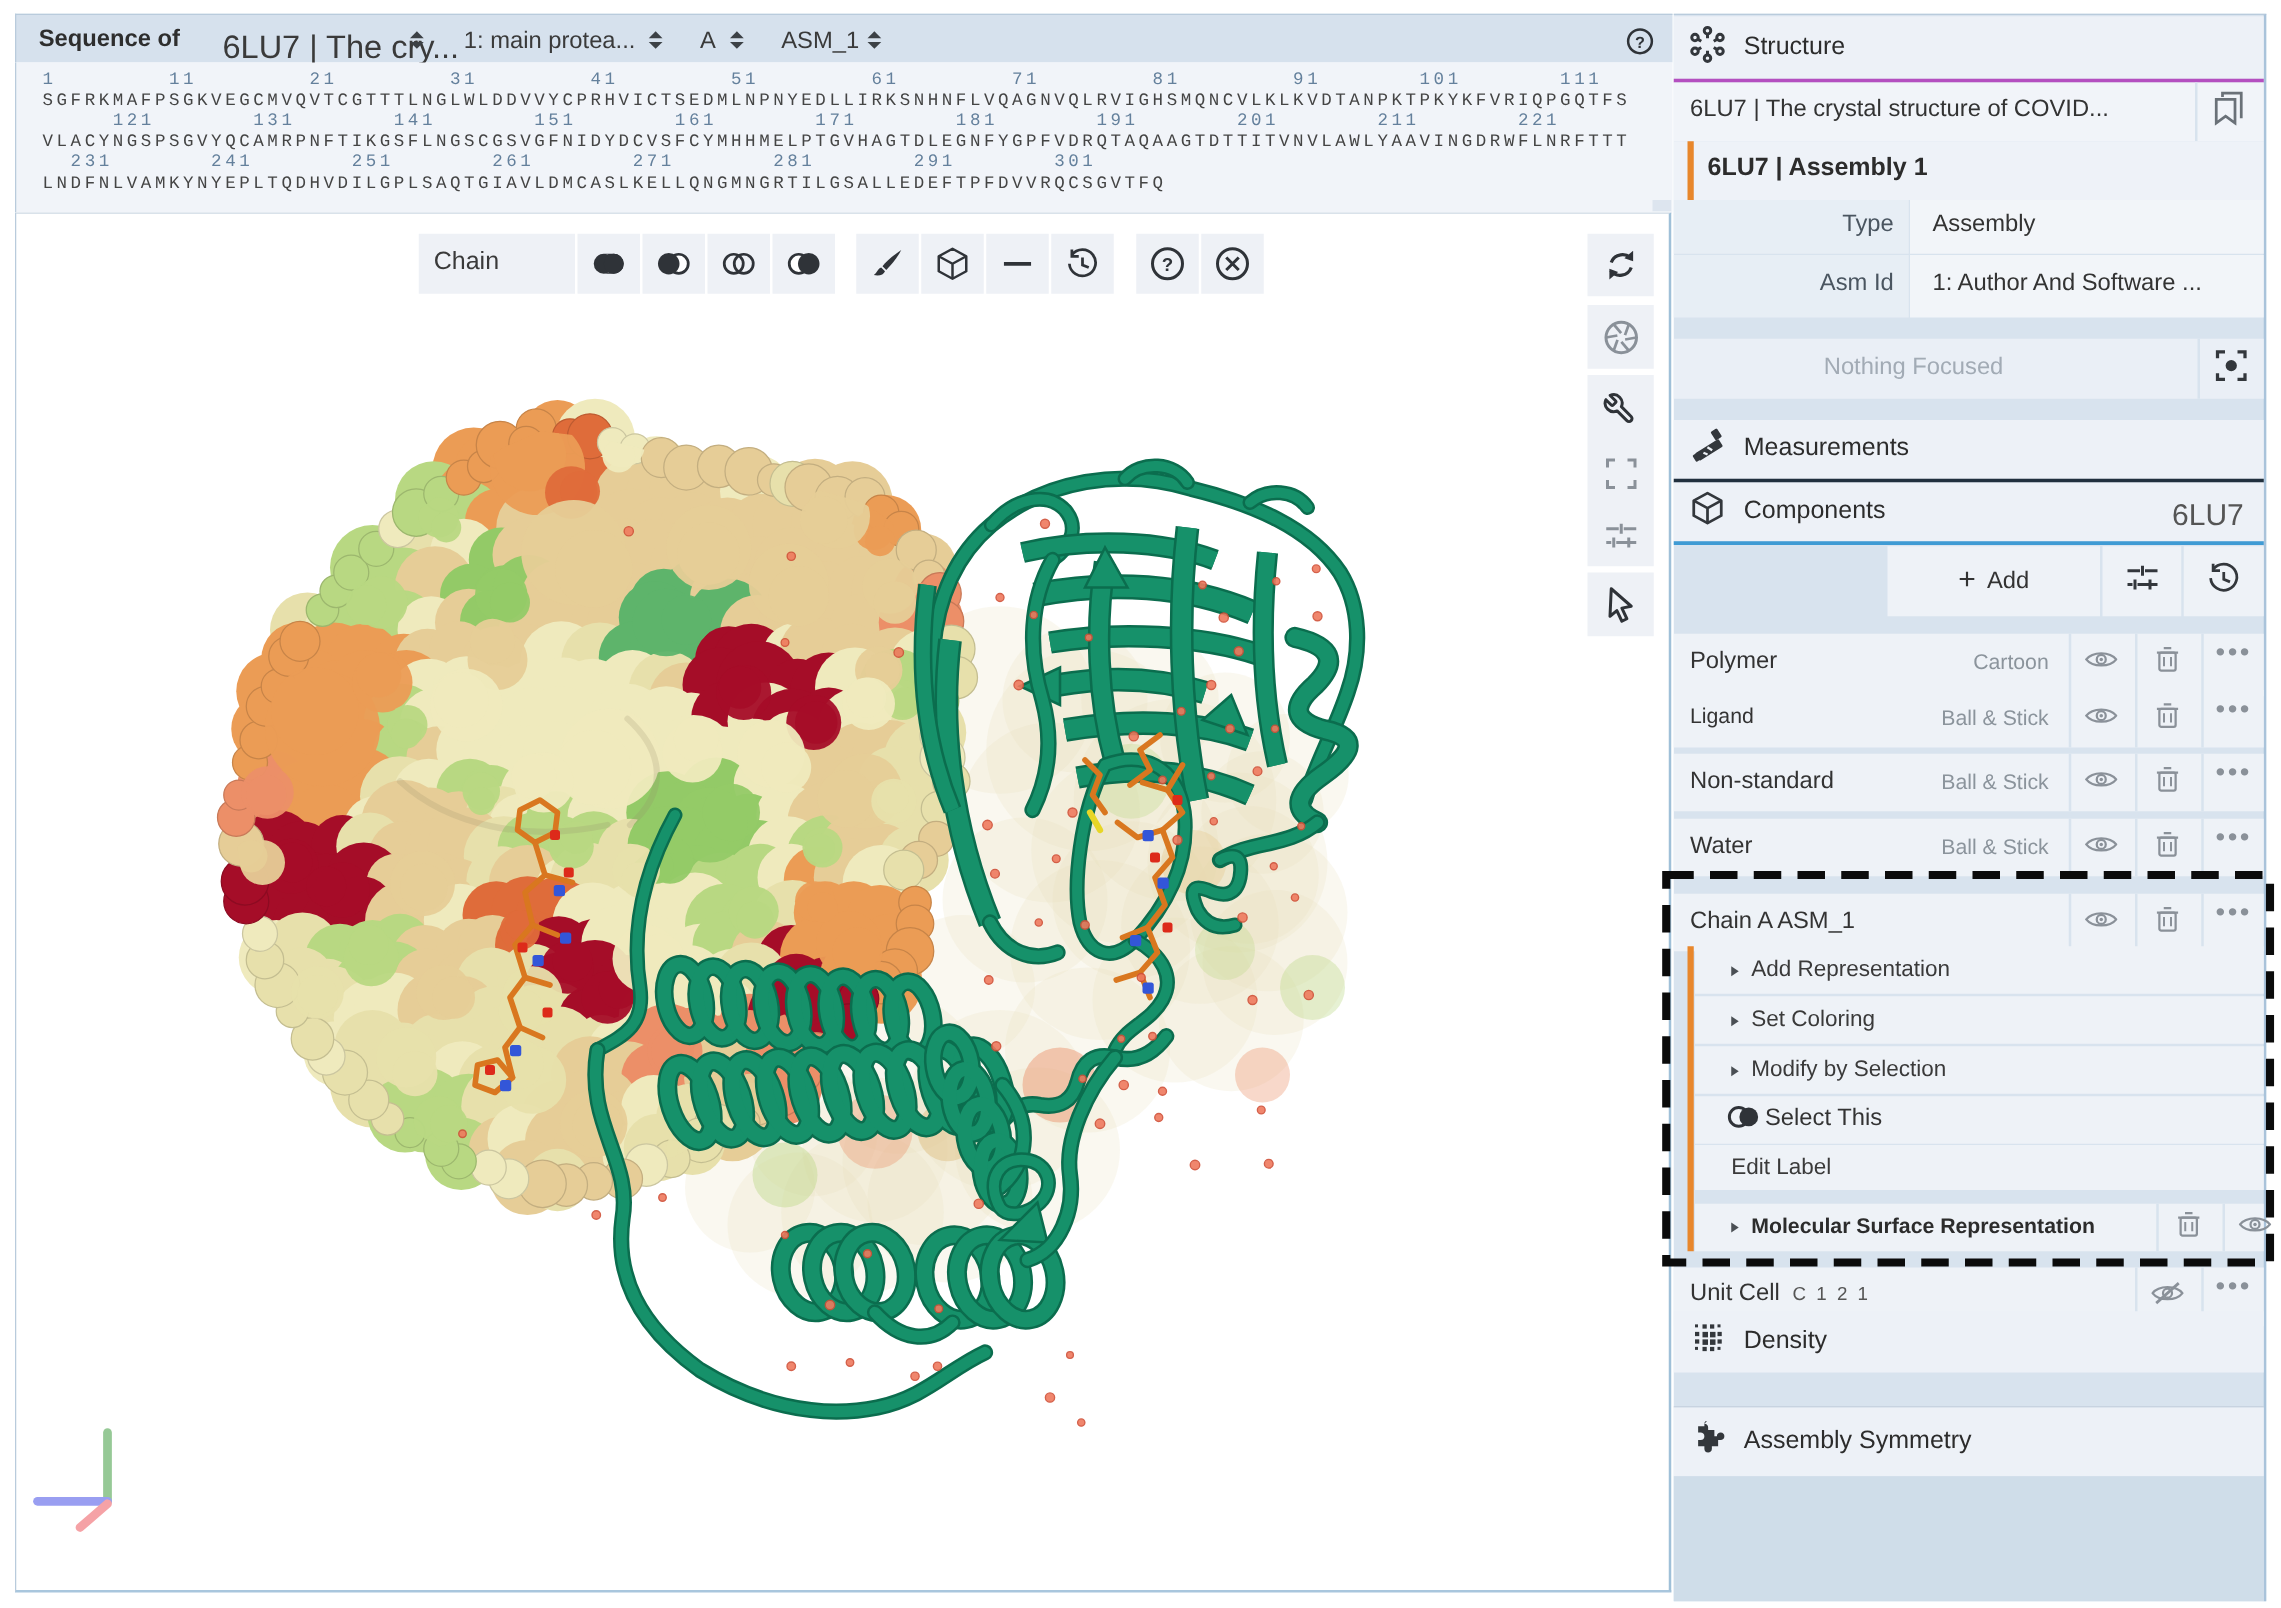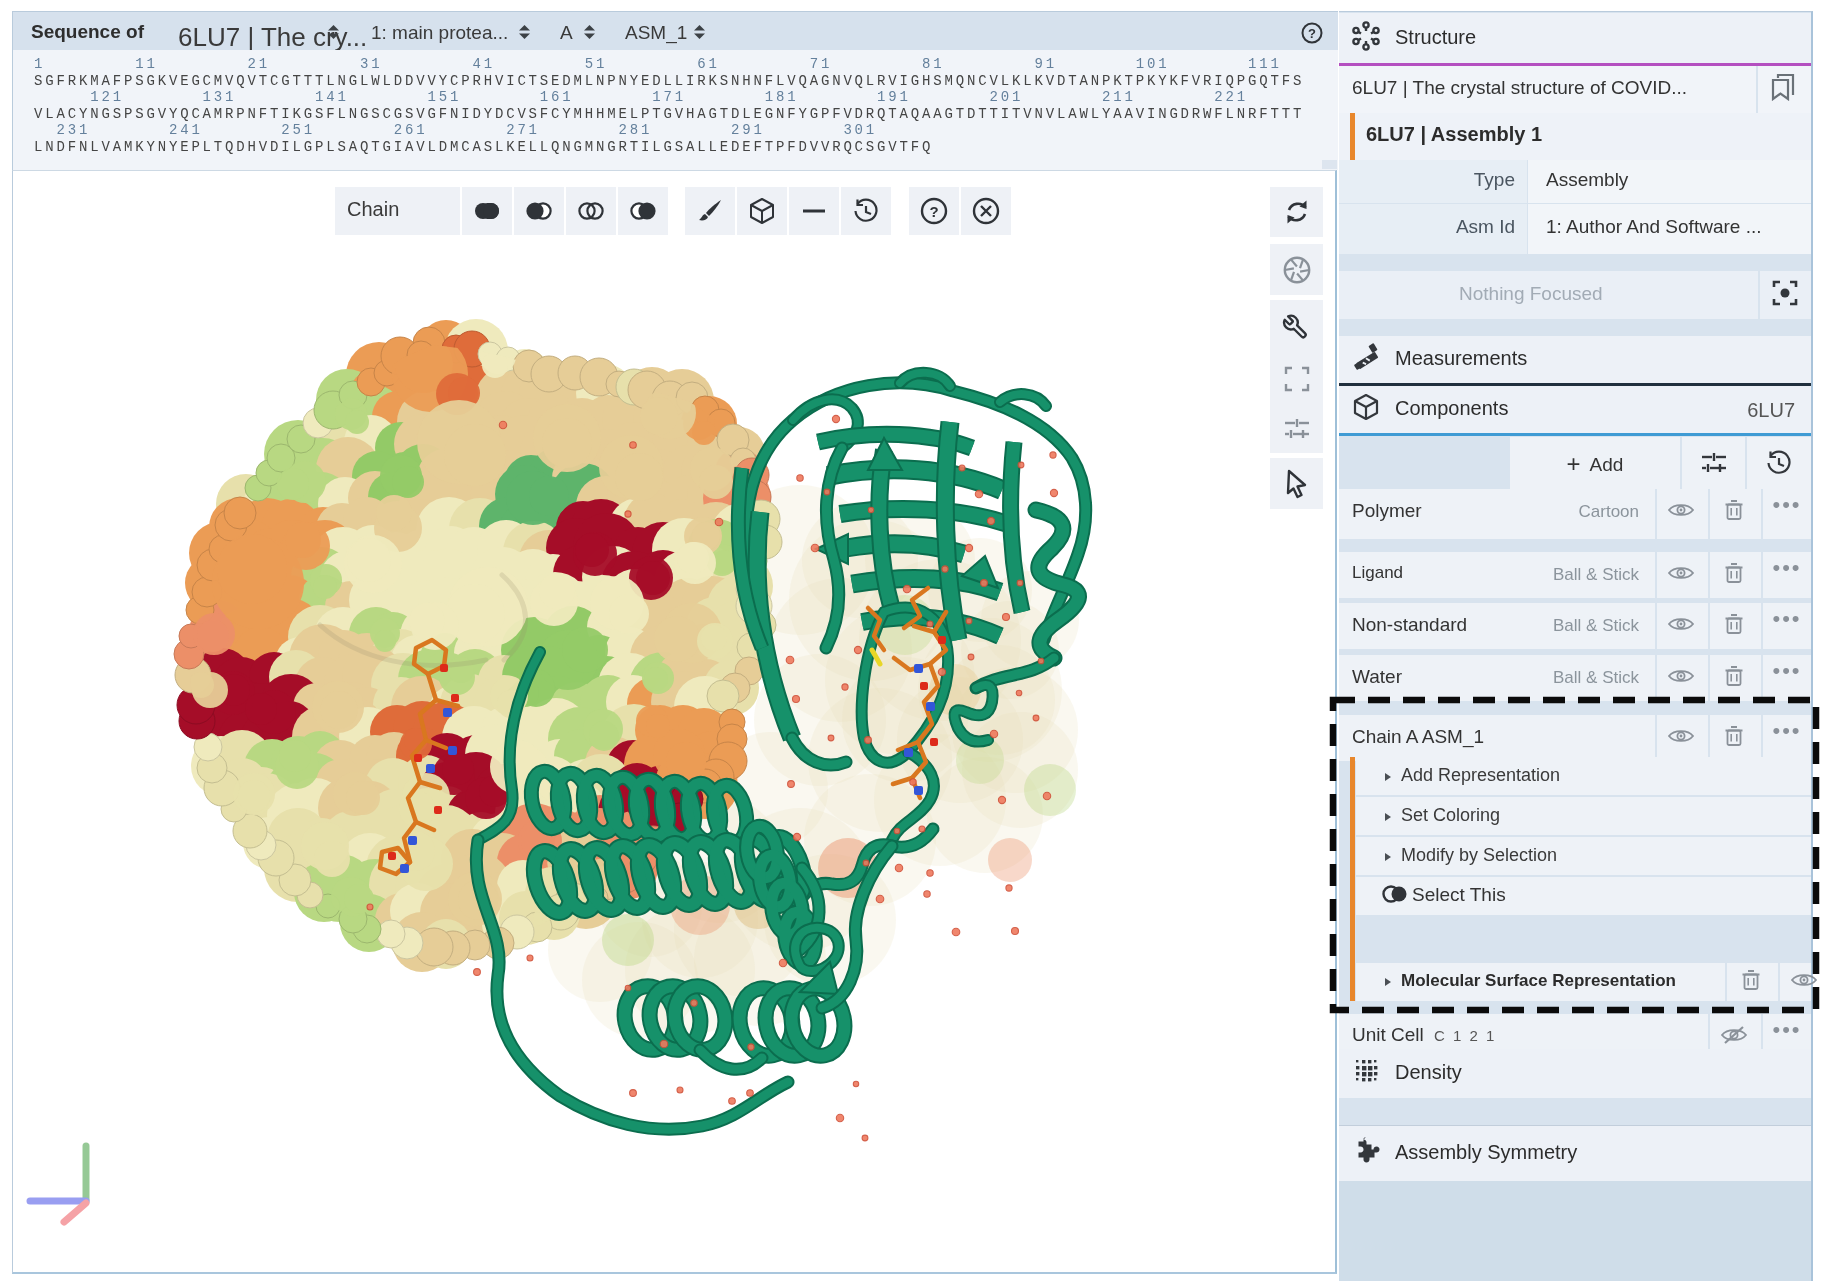--- a/index.html
+++ b/index.html
@@ -1115,21 +1115,21 @@
       </div>
       <div class="abs" style="left:0;top:371px;width:472px;height:3px;background:#21303e"></div>
       <div class="row" style="top:374px;height:47px;background:#edf1f7;left:0px;width:472px">
         <div class="ic" style="left:27px;top:23px"><svg width="26" height="28" viewBox="0 0 26 28" style="">
             <g fill="none" stroke="#33373c" stroke-width="2.2" stroke-linejoin="round">
               <path d="M13 2 L24 8 V20 L13 26 L2 20 V8 Z"></path>
               <path d="M2 8 L13 14 L24 8 M13 14 V26"></path>
             </g>
           </svg></div>
         <span class="hdr" style="position:absolute;left:56px;top:11px">Components</span>
-        <span style="position:absolute;right:16px;top:13px;font-size:20px;color:#555">6LU7</span>
+        <span style="position:absolute;right:16px;top:13px;font-size:24px;color:#555">6LU7</span>
       </div>
       <div class="abs" style="left:0;top:421px;width:472px;height:3px;background:#3f9bd4"></div>
       <div class="row" style="top:425px;height:56px;background:#eef2f7;left:171px;width:170px">
         <div style="position:absolute;left:0;top:0;width:170px;height:56px;display:flex;align-items:center;justify-content:center;font-size:19px;color:#333"><span style="font-size:24px;margin-right:9px;position:relative;top:-1px">+</span> Add</div>
       </div>
       <div class="row" style="top:425px;height:56px;background:#eef2f7;left:343px;width:63px">
         <div class="ic" style="left:32px;top:28px"><svg width="26" height="24" viewBox="0 0 26 24" style="">
             <g stroke="#33373c" stroke-width="2.4">
               <line x1="1" y1="6" x2="11" y2="6"></line>
               <line x1="15" y1="6" x2="25" y2="6"></line>
@@ -1143,21 +1143,21 @@
       </div>
       <div class="row" style="top:425px;height:56px;background:#eef2f7;left:408px;width:64px">
         <div class="ic" style="left:32px;top:28px"><svg width="28" height="26" viewBox="0 0 28 26" style="">
             <g fill="none" stroke="#33373c" stroke-width="2.2">
               <path d="M5.5 6 A 10.5 10.5 0 1 1 3.5 13"></path>
               <polyline points="5.5,1.5 5.5,7 11,7" fill="none"></polyline>
               <polyline points="14,8 14,14 19,16"></polyline>
             </g>
           </svg></div>
       </div>
-      <div class="row" style="top:477px;height:50px;background:#eef2f7;left:0px;width:472px">
+      <div class="row" style="top:495px;height:50px;background:#eef2f7;left:0px;width:472px">
         <span style="position:absolute;left:13px;top:11px;font-size:19px;color:#333">Polymer</span>
         <span style="position:absolute;right:172px;top:13px;font-size:17px;color:#8b949c">Cartoon</span>
         <div class="cellsep" style="left:316px"></div>
         <div class="cellsep" style="left:369px"></div>
         <div class="cellsep" style="left:422px"></div>
         <div class="ic" style="left:342px;top:23px"><svg width="26" height="18" viewBox="0 0 26 18" style="">
             <path d="M1 9 C6 2.5 20 2.5 25 9 C20 15.5 6 15.5 1 9 Z" fill="none" stroke="#8a9199" stroke-width="1.8"></path>
             <circle cx="13" cy="9" r="3.6" fill="none" stroke="#8a9199" stroke-width="1.8"></circle>
             <circle cx="13" cy="9" r="1.4" fill="#8a9199"></circle>
           </svg></div>
@@ -1259,20 +1259,23 @@
       </div>
       <div class="row" style="top:825px;height:38px;background:#eef2f7;left:17px;width:455px">
         <span style="position:absolute;left:29px;top:8px;font-size:18px;color:#3a3a3a"><span style="display:inline-block;width:0;height:0;border-left:6px solid #4a4f54;border-top:4.5px solid transparent;border-bottom:4.5px solid transparent;margin-right:10px;position:relative;top:0px"></span>Modify by Selection</span>
       </div>
       <div class="row" style="top:865px;height:38px;background:#eef2f7;left:17px;width:455px">
         <div class="ic" style="left:40px;top:19px"><svg width="30" height="20" viewBox="0 0 30 20" style="">
             <circle cx="10" cy="10" r="7.5" fill="none" stroke="#2f3338" stroke-width="2.4"></circle>
             <circle cx="18" cy="10" r="7.5" fill="#2f3338"></circle>
           </svg></div>
         <span style="position:absolute;left:56px;top:7px;font-size:19px;color:#333">Select This</span>
+      </div>
+      <div class="row" style="top:904px;height:36px;background:#eef2f7;left:17px;width:455px">
+        <span style="position:absolute;left:29px;top:7px;font-size:18px;color:#3a3a3a">Edit Label</span>
       </div>
       <div class="row" style="top:951px;height:38px;background:#eef2f7;left:17px;width:455px">
         <span style="position:absolute;left:29px;top:8px;font-size:17px;font-weight:bold;color:#2c2c2c"><span style="display:inline-block;width:0;height:0;border-left:6px solid #4a4f54;border-top:4.5px solid transparent;border-bottom:4.5px solid transparent;margin-right:10px;position:relative;top:0px"></span>Molecular Surface Representation</span>
         <div class="cellsep" style="left:369px"></div>
         <div class="cellsep" style="left:422px"></div>
         <div class="ic" style="left:395px;top:19px"><svg width="18" height="21" viewBox="0 0 18 21" style="">
             <rect x="2.5" y="5" width="13" height="14.5" rx="1.5" fill="none" stroke="#8a9199" stroke-width="1.8"></rect>
             <line x1="0.5" y1="5" x2="17.5" y2="5" stroke="#8a9199" stroke-width="1.8"></line>
             <line x1="6" y1="1.5" x2="12" y2="1.5" stroke="#8a9199" stroke-width="1.8"></line>
             <line x1="6.2" y1="8.5" x2="6.2" y2="16" stroke="#8a9199" stroke-width="1.6"></line>

